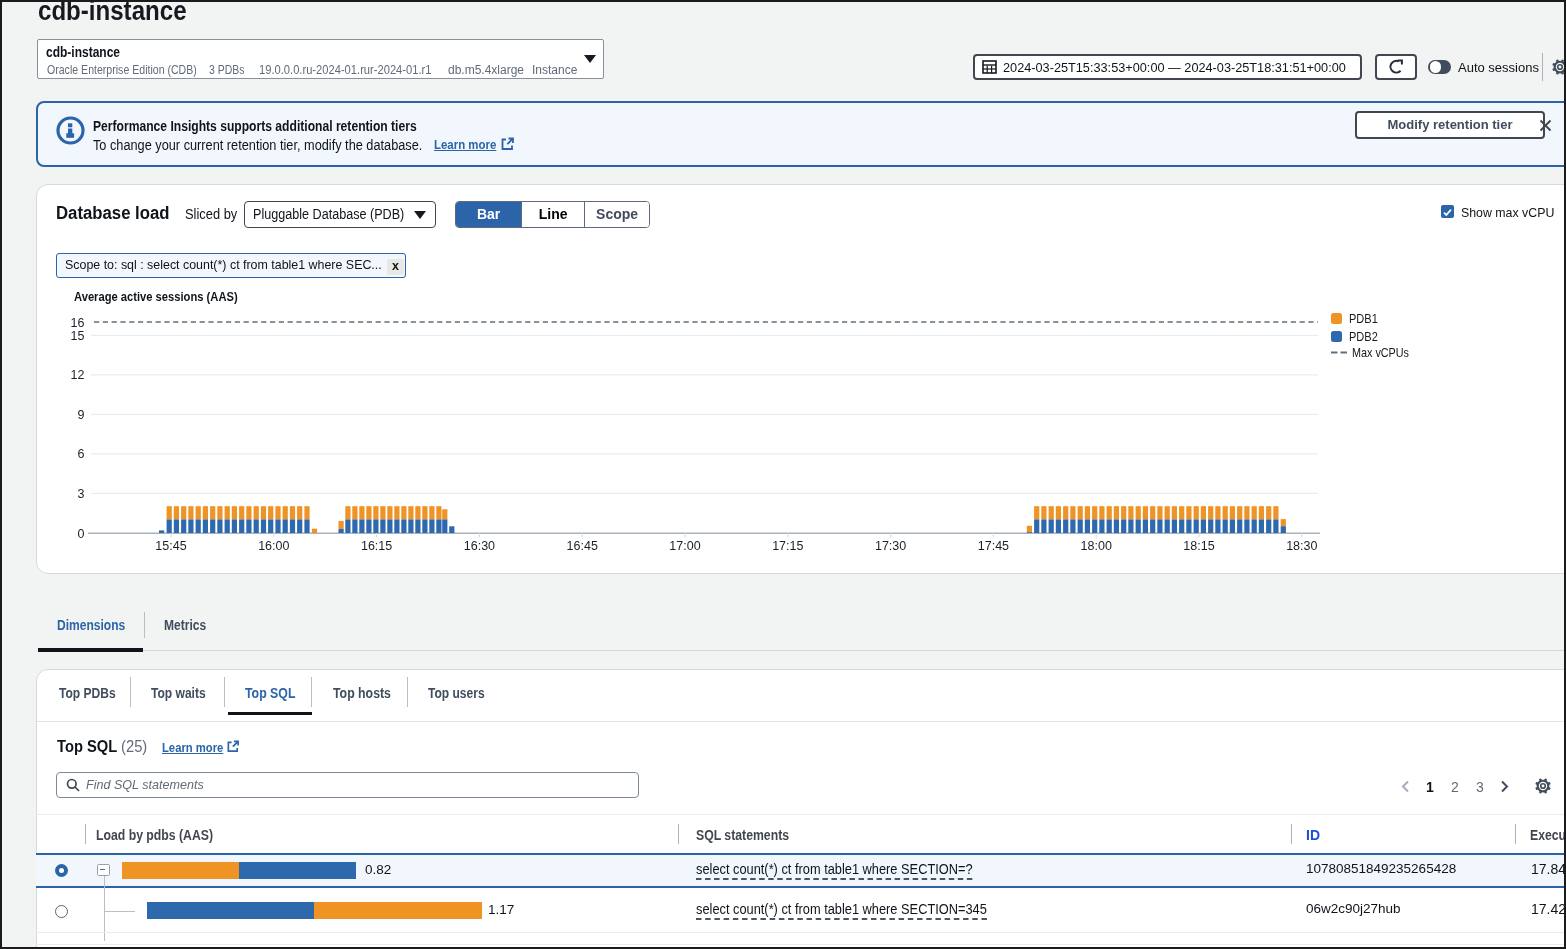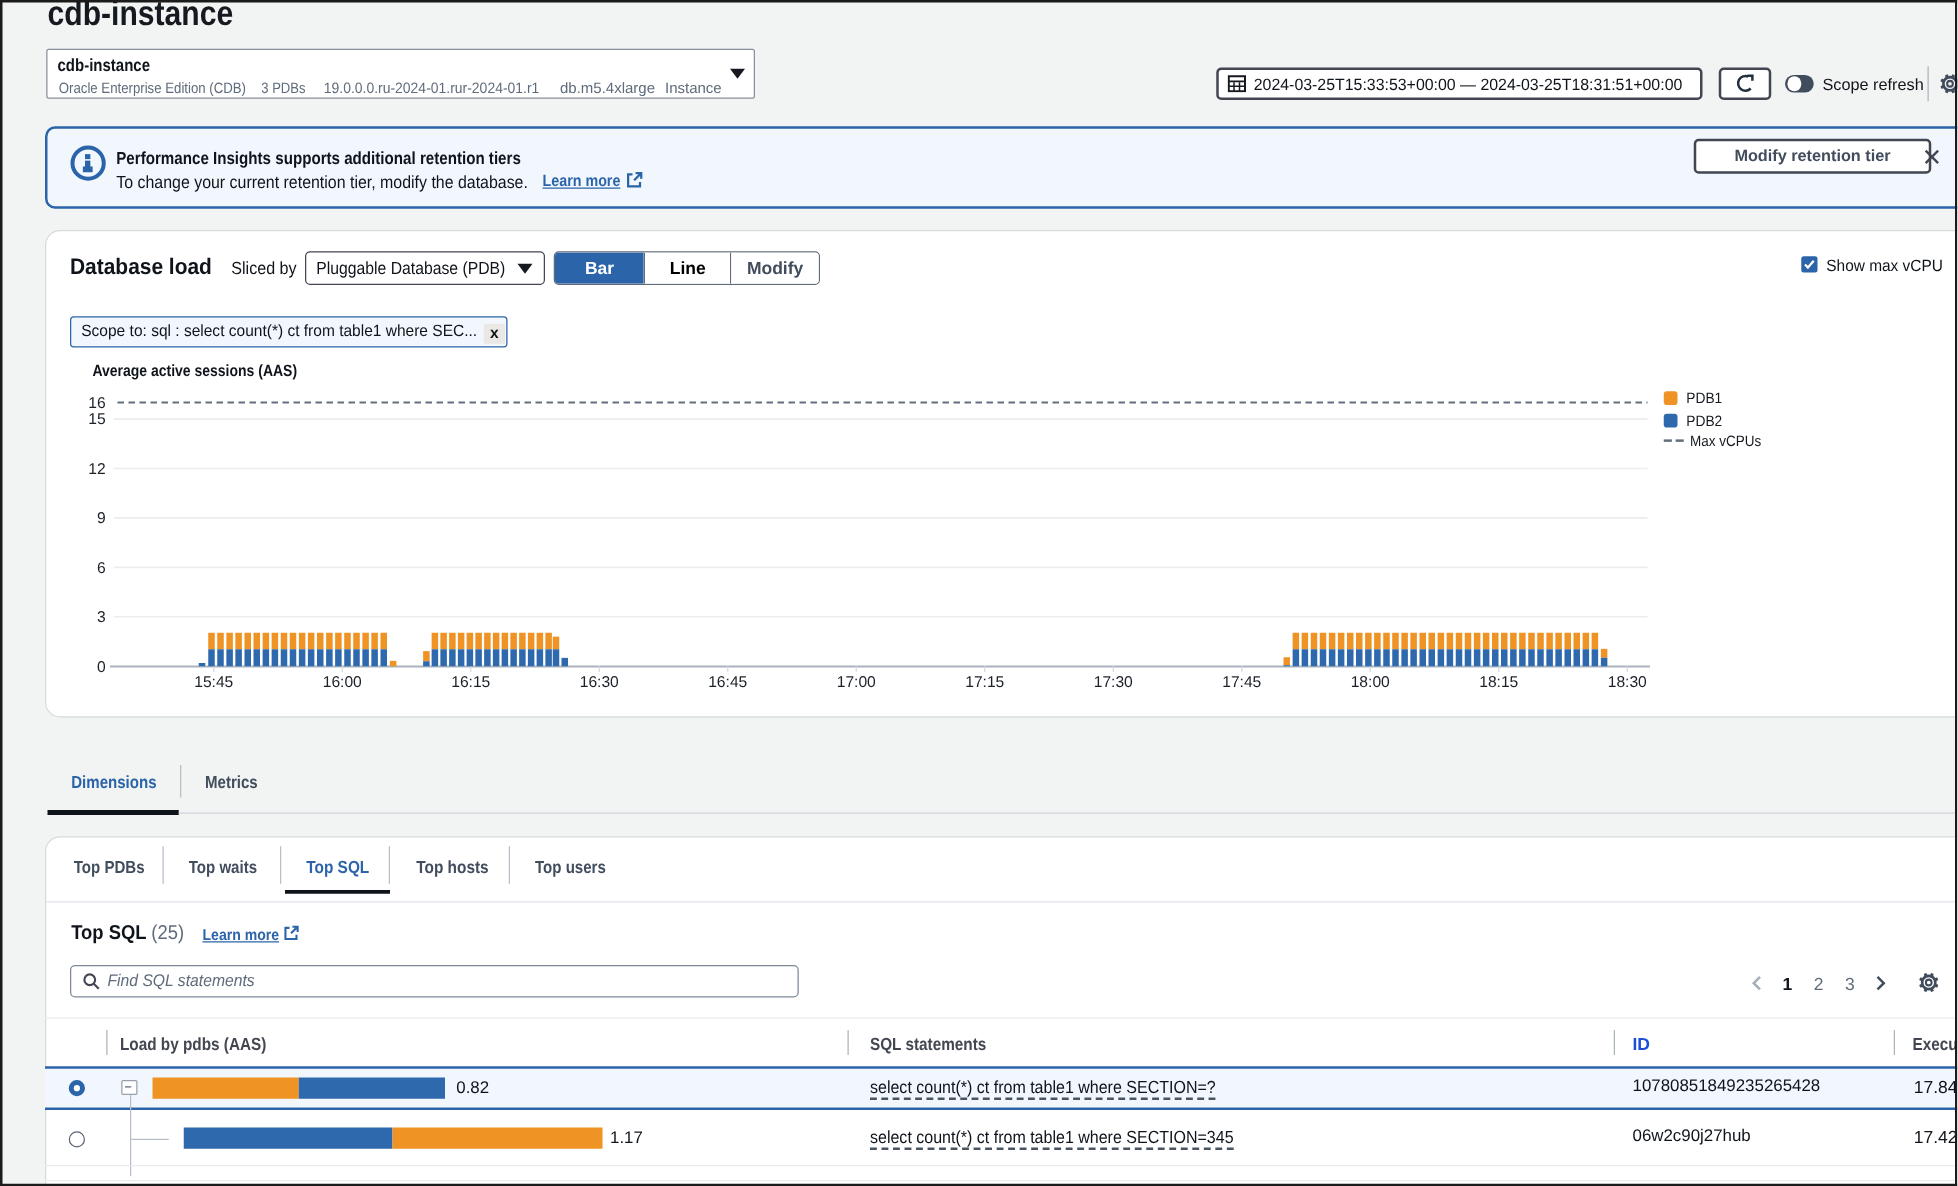--- a/index.html
+++ b/index.html
@@ -36,21 +36,21 @@
     </svg>
   <div class="abs" style="left:1003px; top:59.5px; font-size:13px; color:#0f141a; white-space:nowrap; transform:scaleX(0.978); transform-origin:0 50%;">2024-03-25T15:33:53+00:00 — 2024-03-25T18:31:51+00:00</div>
   <div class="abs" style="left:1375px; top:54px; width:42px; height:26px; background:#fff; border:2px solid #424650; border-radius:4px;"></div>
   <svg class="abs" style="left:1388px; top:59px;" width="16" height="16" viewBox="0 0 16 16">
       <path d="M 10.6 2.2 A 5.9 5.9 0 1 0 12.6 11.8" fill="none" stroke="#232f3e" stroke-width="2"></path>
       <path d="M 9.9 1.6 L 13.9 1.6 L 13.9 5.6" fill="none" stroke="#232f3e" stroke-width="2"></path>
     </svg>
   <div class="abs" style="left:1428px; top:59.5px; width:22.5px; height:14px; border-radius:7px; background:#414d5c;">
     <div class="abs" style="left:1.5px; top:1.5px; width:11.5px; height:11.5px; border-radius:50%; background:#fff;"></div>
   </div>
-  <div class="abs" style="left:1458px; top:60px; font-size:13px; color:#0f141a;">Scope refresh</div>
+  <div class="abs" style="left:1458px; top:60px; font-size:13px; color:#0f141a;">Auto sessions</div>
   <div class="abs" style="left:1541.5px; top:53px; width:1px; height:28px; background:#aab4bf;"></div>
   <svg class="abs" style="left:1551px; top:58px;" width="18" height="18" viewBox="0 0 18 18">
       <g transform="translate(9 9) scale(1.02)">
         <circle cx="0" cy="0" r="5.2" fill="none" stroke="#414d5c" stroke-width="2.1"></circle>
         <rect x="-1.25" y="-7.7" width="2.5" height="3.0" rx="0.7" fill="#414d5c" transform="rotate(22.5)"></rect>
         <rect x="-1.25" y="-7.7" width="2.5" height="3.0" rx="0.7" fill="#414d5c" transform="rotate(67.5)"></rect>
         <rect x="-1.25" y="-7.7" width="2.5" height="3.0" rx="0.7" fill="#414d5c" transform="rotate(112.5)"></rect>
         <rect x="-1.25" y="-7.7" width="2.5" height="3.0" rx="0.7" fill="#414d5c" transform="rotate(157.5)"></rect>
         <rect x="-1.25" y="-7.7" width="2.5" height="3.0" rx="0.7" fill="#414d5c" transform="rotate(202.5)"></rect>
         <rect x="-1.25" y="-7.7" width="2.5" height="3.0" rx="0.7" fill="#414d5c" transform="rotate(247.5)"></rect>
@@ -78,24 +78,24 @@
   <svg class="abs" style="left:1539px; top:119px;" width="13" height="13" viewBox="0 0 13 13">
       <path d="M1.5 1.5 L11.5 11.5 M11.5 1.5 L1.5 11.5" stroke="#424650" stroke-width="1.9"></path>
     </svg>
 
   <div class="card" style="left:36px; top:184px; width:1700px; height:390px;"></div>
   <div class="abs sx" style="left:56px; top:203px; font-size:18px; font-weight:bold; color:#0f141a; transform:scaleX(0.93);">Database load</div>
   <div class="abs sx" style="left:185px; top:206px; font-size:14px; color:#0f141a; transform:scaleX(0.92);">Sliced by</div>
   <div class="abs" style="left:244px; top:201px; width:192px; height:27px; background:#fff; border:1.5px solid #424650; border-radius:4px;"></div>
   <div class="abs sx" style="left:253px; top:206px; font-size:14px; color:#0f141a; transform:scaleX(0.9);">Pluggable Database (PDB)</div>
   <div class="abs" style="left:414px; top:211px; width:0; height:0; border-left:6.5px solid transparent; border-right:6.5px solid transparent; border-top:8.5px solid #16191f;"></div>
-  <div class="abs" style="left:443px; top:201px; width:213px; height:27px; display:flex; border-radius:4px; overflow:hidden; border:1px solid #5f6b7a;align-items:center;">
+  <div class="abs" style="left:455px; top:201px; width:195px; height:27px; display:flex; border-radius:4px; overflow:hidden; border:1px solid #5f6b7a;align-items:center;">
     <div style="width:72px; background:#2b64a9; color:#fff; font-weight:bold; font-size:14px; text-align:center; line-height:25px;">Bar</div>
     <div style="width:70.5px; background:#fff; color:#000000; font-weight:bold; font-size:14px; text-align:center; line-height:25px; border-left:1px solid #5f6b7a; border-right:1px solid #5f6b7a;">Line</div>
-    <div style="width:70.5px; background:#fff; color:#414d5c; font-weight:bold; font-size:14px; text-align:center; line-height:25px;">Modify</div>
+    <div style="width:70.5px; background:#fff; color:#414d5c; font-weight:bold; font-size:14px; text-align:center; line-height:25px;">Scope</div>
   </div>
   <div class="abs" style="left:1441px; top:205px; width:13px; height:13px; background:#2b64a9; border-radius:2px;">
     <svg width="13" height="13" viewBox="0 0 13 13">
         <path d="M3 6.6 L5.3 9 L10 3.6" fill="none" stroke="#fff" stroke-width="1.8"></path>
       </svg>
   </div>
   <div class="abs sx" style="left:1461px; top:204.5px; font-size:13px; color:#0f141a; transform:scaleX(0.95);">Show max vCPU</div>
 
   <div class="abs" style="left:56px; top:253px; width:350px; height:25px; background:#f1f7fd; border:1.5px solid #2b64a9; border-radius:3px;"></div>
   <div class="abs sx" style="left:65px; top:257px; font-size:13px; color:#0f141a; transform:scaleX(0.955);">Scope to: sql : select count(*) ct from table1 where SEC...</div>

